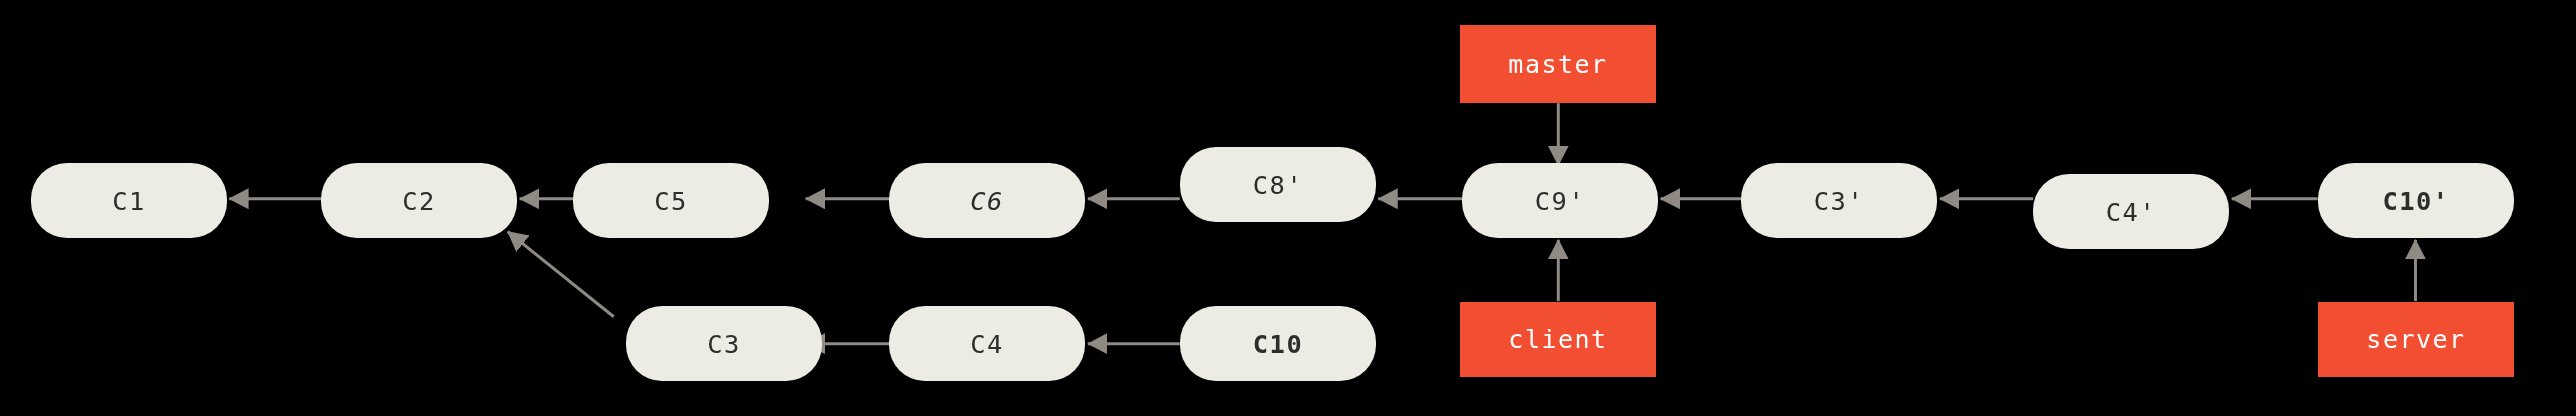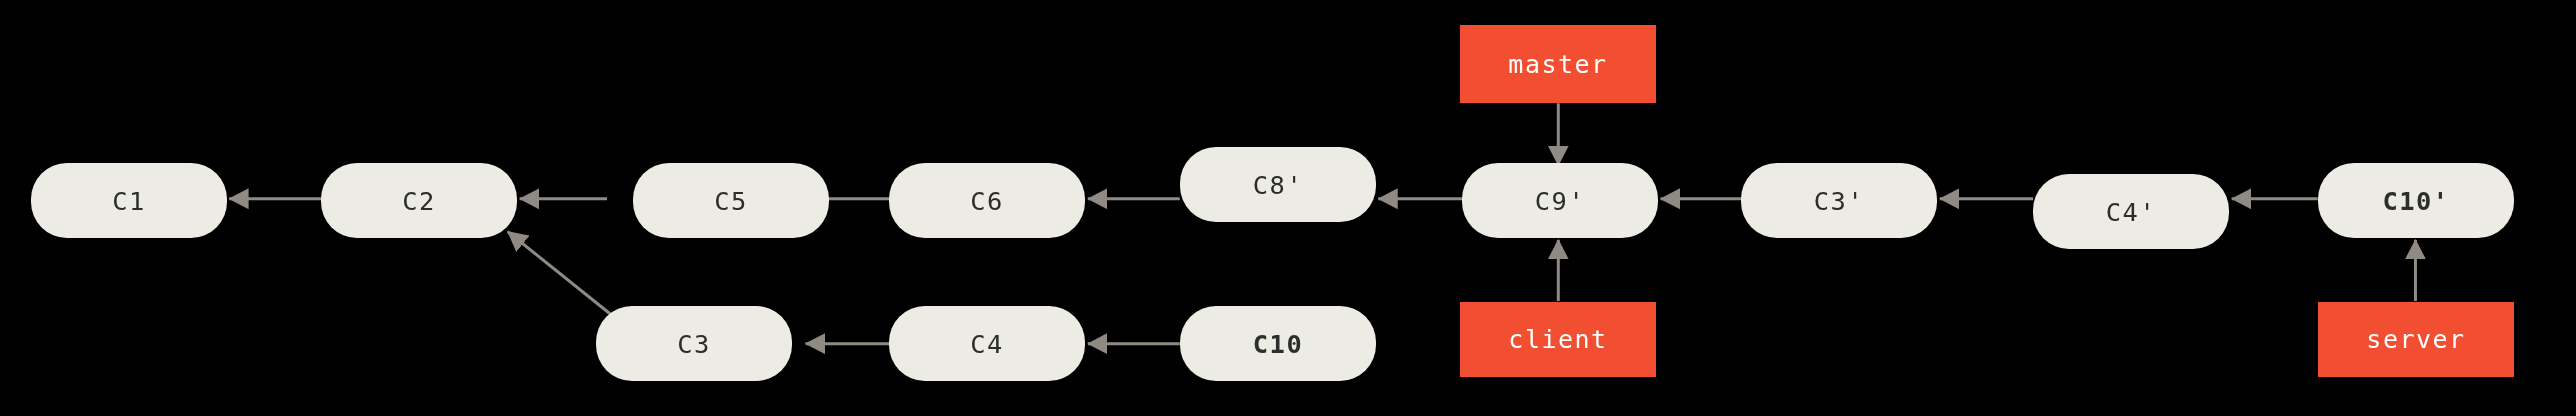--- a/index.html
+++ b/index.html
@@ -73,29 +73,29 @@
       <line x1="1580" y1="460" x2="1457" y2="460" marker-end="url(#ah)"></line>
       <line x1="822" y1="424" x2="680" y2="310" marker-end="url(#ah)"></line>
       <line x1="2087" y1="138" x2="2087" y2="221" marker-end="url(#ah)"></line>
       <line x1="2087" y1="403" x2="2087" y2="321" marker-end="url(#ah)"></line>
       <line x1="3235" y1="403" x2="3235" y2="321" marker-end="url(#ah)"></line>
     </g>
   </svg>
 
   <div class="commit" style="left:31px;   top:163px;">C1</div>
   <div class="commit" style="left:321px;  top:163px;">C2</div>
-  <div class="commit" style="left:633px;  top:163px;">C5</div>
-  <div class="commit" style="left:889px; top:163px;">C6</div>
+  <div class="commit" style="left:573px;  top:163px;">C5</div>
+  <div class="commit" style="left:889px; top:163px;font-style:italic;">C6</div>
   <div class="commit" style="left:1180px; top:147px;">C8'</div>
   <div class="commit" style="left:1462px; top:163px;text-align:right;">C9'</div>
   <div class="commit" style="left:1741px; top:163px;">C3'</div>
   <div class="commit" style="left:2033px; top:163px;margin-top:11px;">C4'</div>
   <div class="commit" style="left:2318px; top:163px;font-weight:bold;">C10'</div>
 
-  <div class="commit" style="left:596px;  top:306px;">C3</div>
+  <div class="commit" style="left:626px;  top:306px;">C3</div>
   <div class="commit" style="left:889px; top:306px;">C4</div>
   <div class="commit" style="left:1180px; top:306px;font-weight:bold;">C10</div>
 
   <div class="branch" style="left:1460px; top:25.4px;  height:78px;">master</div>
   <div class="branch" style="left:2318px; top:302px; height:75px;">server</div>
   <div class="branch" style="left:1460px; top:302px; height:75px;">client</div>
 
 </div>
 
 

